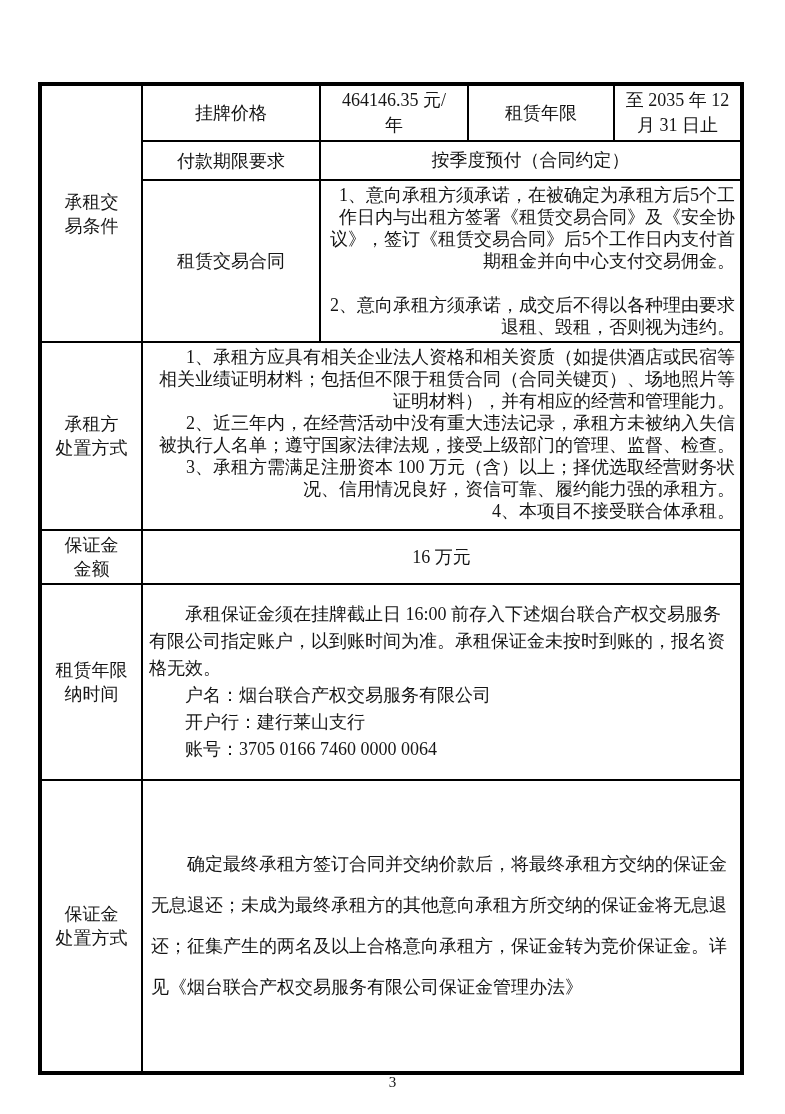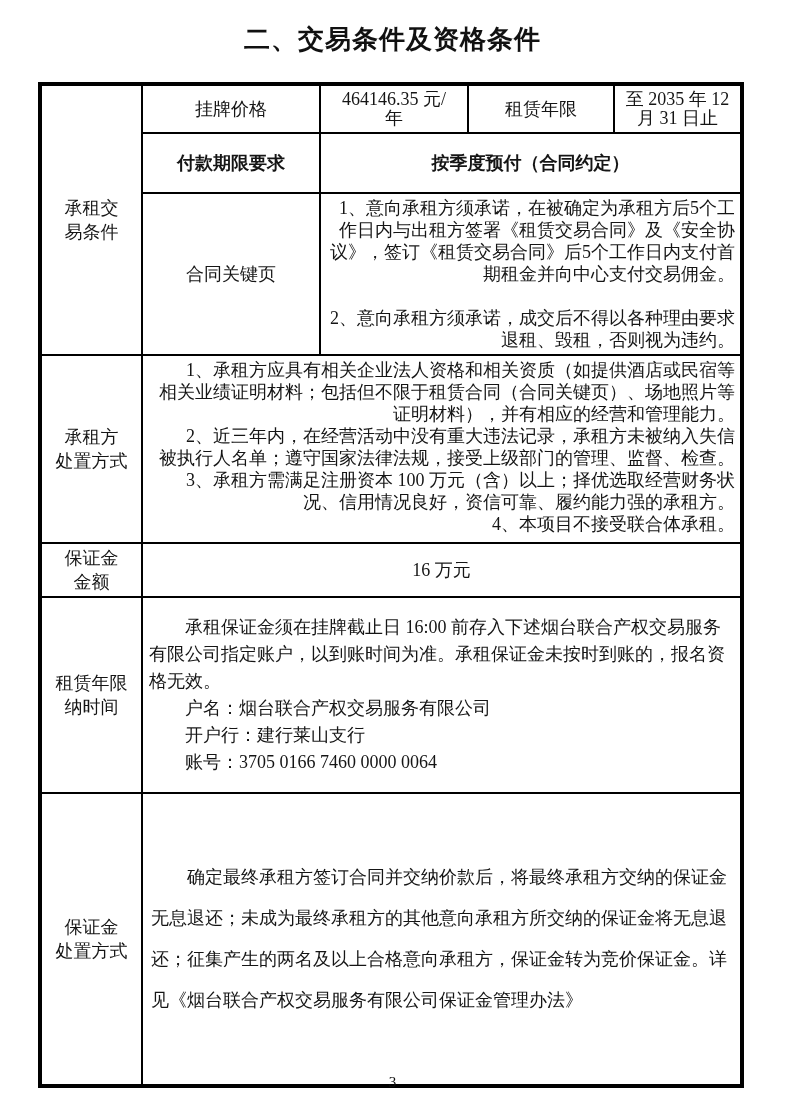--- a/index.html
+++ b/index.html
@@ -49,21 +49,21 @@
     text-align: center;
     vertical-align: middle;
     white-space: pre-line;
     line-height: 24px;
     padding: 2px;
   }
   td.val-c {
     text-align: center;
     vertical-align: middle;
     white-space: pre-line;
-    line-height: 19px;
+    line-height: 25px;
     padding: 2px 4px;
   }
   td.val-top {
     text-align: right;
     vertical-align: top;
     white-space: pre-line;
     line-height: 22px;
     padding: 3px 5px 3px 5px;
   }
   td.val-mid-wide {
@@ -88,47 +88,46 @@
     text-align: center;
     font-size: 15px;
     color: #111111;
   }
 </style>
 </head>
 <body>
 
 <div class="page">
 
-  <div class="doc-title">二、交易条件及资格条件</div>
 
   <table class="cond-table">
     <colgroup>
       <col style="width:102px">
       <col style="width:178px">
       <col style="width:148px">
       <col style="width:146px">
       <col style="width:128px">
     </colgroup>
     <tbody>
       <tr style="height:49px;">
         <td class="lbl" rowspan="3">承租交
 易条件</td>
         <td class="lbl">挂牌价格</td>
         <td class="val-c">464146.35 元/
 年</td>
         <td class="lbl">租赁年限</td>
         <td class="val-c">至 2035 年 12
 月 31 日止</td>
       </tr>
-      <tr style="height:60px;font-weight:bold;">
+      <tr style="height:39px;">
         <td class="lbl">付款期限要求</td>
         <td class="val-c" colspan="3">按季度预付（合同约定）</td>
       </tr>
       <tr style="height:159px;">
-        <td class="lbl">合同关键页</td>
+        <td class="lbl">租赁交易合同</td>
         <td class="val-top" colspan="3">1、意向承租方须承诺，在被确定为承租方后5个工作日内与出租方签署《租赁交易合同》及《安全协议》，签订《租赁交易合同》后5个工作日内支付首期租金并向中心支付交易佣金。
 
 2、意向承租方须承诺，成交后不得以各种理由要求退租、毁租，否则视为违约。</td>
       </tr>
       <tr style="height:188px;">
         <td class="lbl">承租方
 处置方式</td>
         <td class="val-top" colspan="4">　　1、承租方应具有相关企业法人资格和相关资质（如提供酒店或民宿等相关业绩证明材料；包括但不限于租赁合同（合同关键页）、场地照片等证明材料），并有相应的经营和管理能力。
 　　2、近三年内，在经营活动中没有重大违法记录，承租方未被纳入失信被执行人名单；遵守国家法律法规，接受上级部门的管理、监督、检查。
 　　3、承租方需满足注册资本 100 万元（含）以上；择优选取经营财务状况、信用情况良好，资信可靠、履约能力强的承租方。

